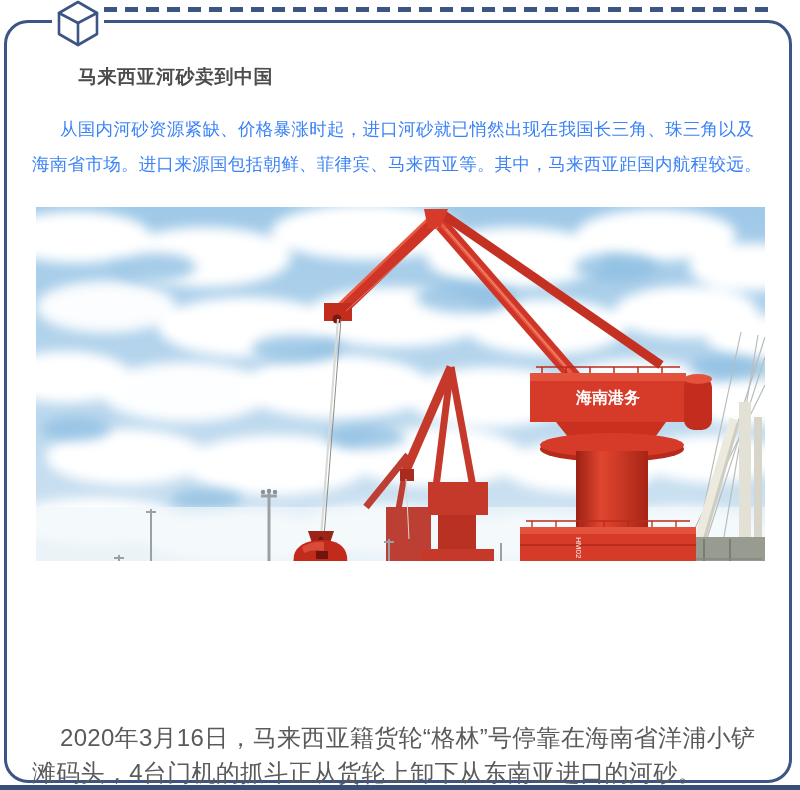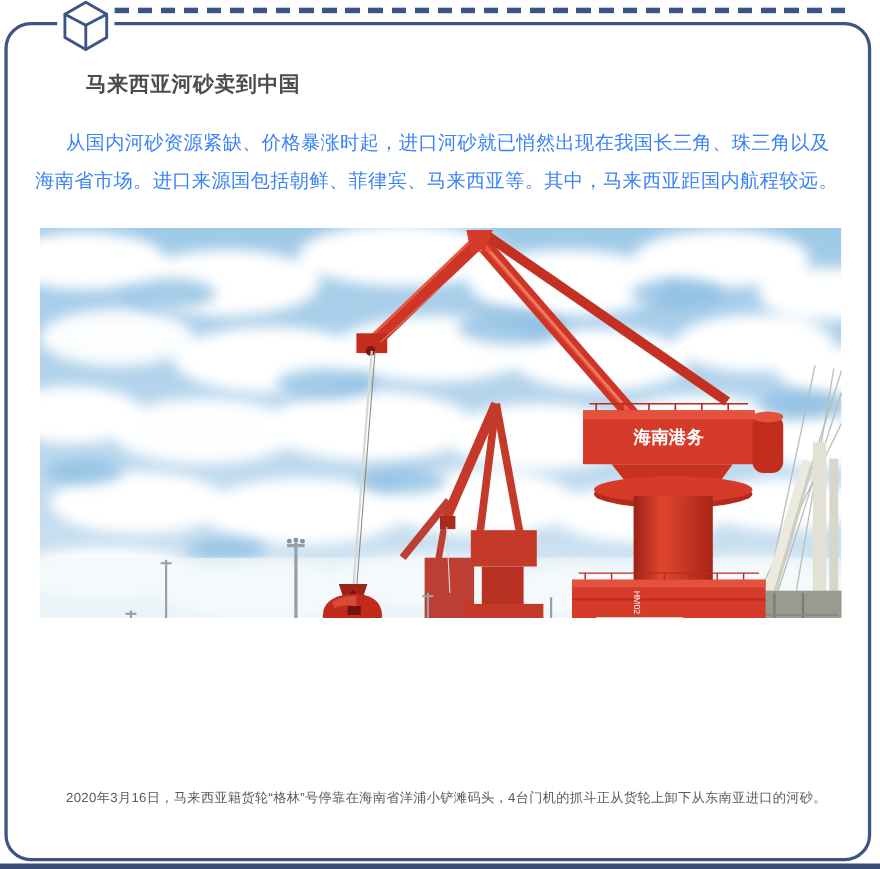--- a/index.html
+++ b/index.html
@@ -30,21 +30,21 @@
     position:absolute;left:32px;top:94px;width:730px;
     font-size:17.5px;line-height:35px;color:#3b82f6;text-indent:28px;
     letter-spacing:.3px;
   }
   .photo{
     position:absolute;left:36px;top:207px;width:729px;height:354px;overflow:hidden;
   }
   .photo svg{display:block;}
   .caption{
     position:absolute;left:32px;top:696px;width:730px;
-    font-size:12px;line-height:35px;color:#5a5a5a;text-indent:28px;
+    font-size:24px;line-height:35px;color:#5a5a5a;text-indent:28px;
     letter-spacing:.3px;
   }
 </style>
 </head>
 <body>
 
 <div class="dash-line"></div>
 
 <div class="card"></div>
 

